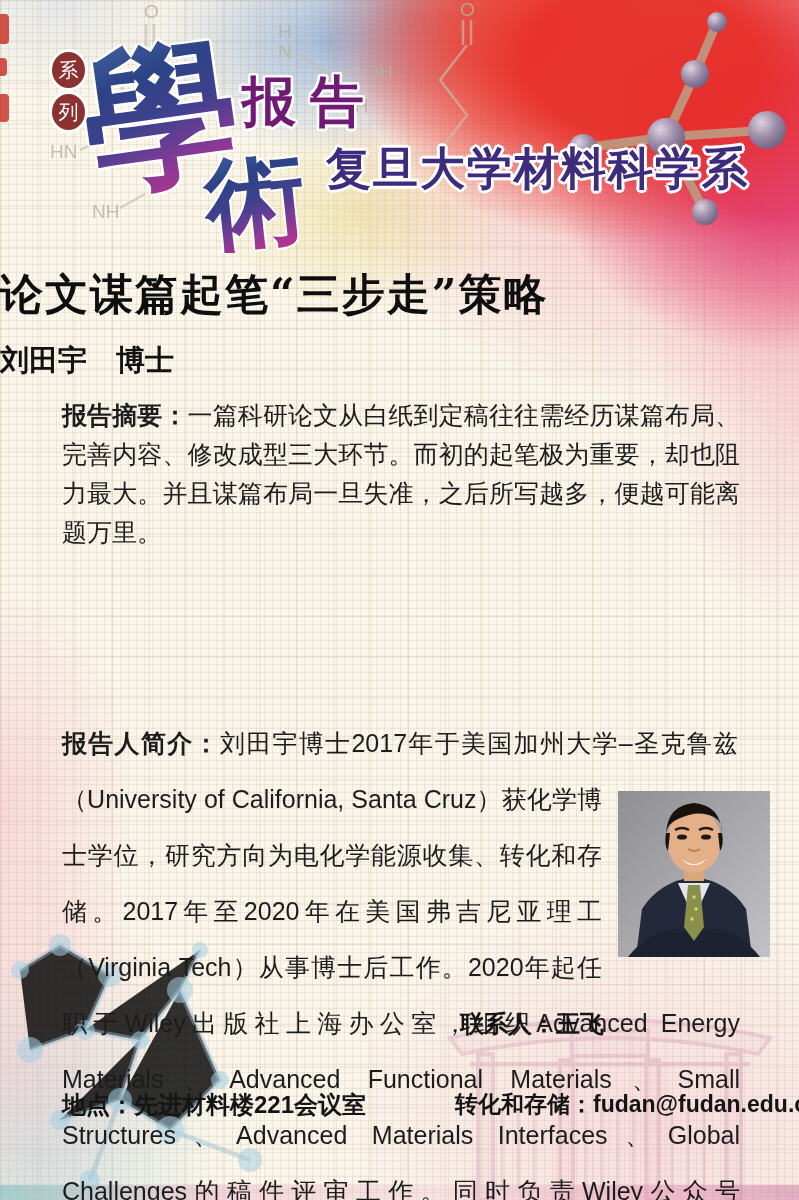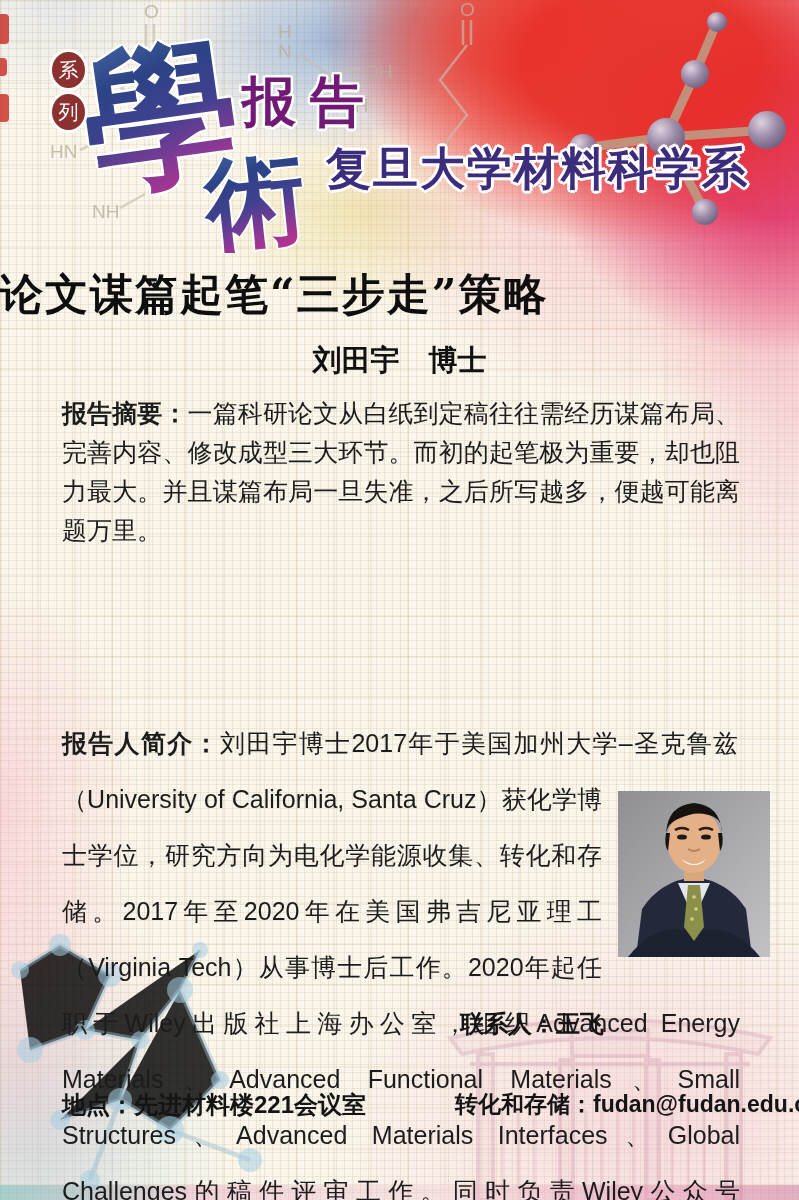--- a/index.html
+++ b/index.html
@@ -75,28 +75,28 @@
   }
 
   
   .title {
     position:absolute; top:266px; left:0; width:100%; z-index:3;
     font-family:"DejaVu Serif", serif; font-weight:700;
     font-size:43px; letter-spacing:2px; color:#0e0e0e;
   }
   .speaker {
     position:absolute; top:341px; left:0; width:100%; z-index:3;
-    text-align:center; font-family:"DejaVu Serif", serif; font-weight:700;
+    text-align:left; font-family:"DejaVu Serif", serif; font-weight:700;
     font-size:29px; color:#111;
   }
   .abstract {
     position:absolute; left:62px; top:396px; width:678px; z-index:3;
     font-size:25px; line-height:39px; text-align:justify;
   }
-  .abstract p { margin:0;font-family:Liberation Mono, monospace; }
+  .abstract p { margin:0; }
   .sec-label { font-weight:700; }
   .bio {
     position:absolute; left:62px; top:706px; width:678px; z-index:3;
     font-size:25px; line-height:56px; text-align:justify;margin-top:9px;
   }
   .bio-spacer { float:right; clear:right; width:2px; height:76px; }
   .bio-photo {
     float:right; clear:right; width:152px; height:166px;
     margin:0 -30px 10px 16px;
   }

